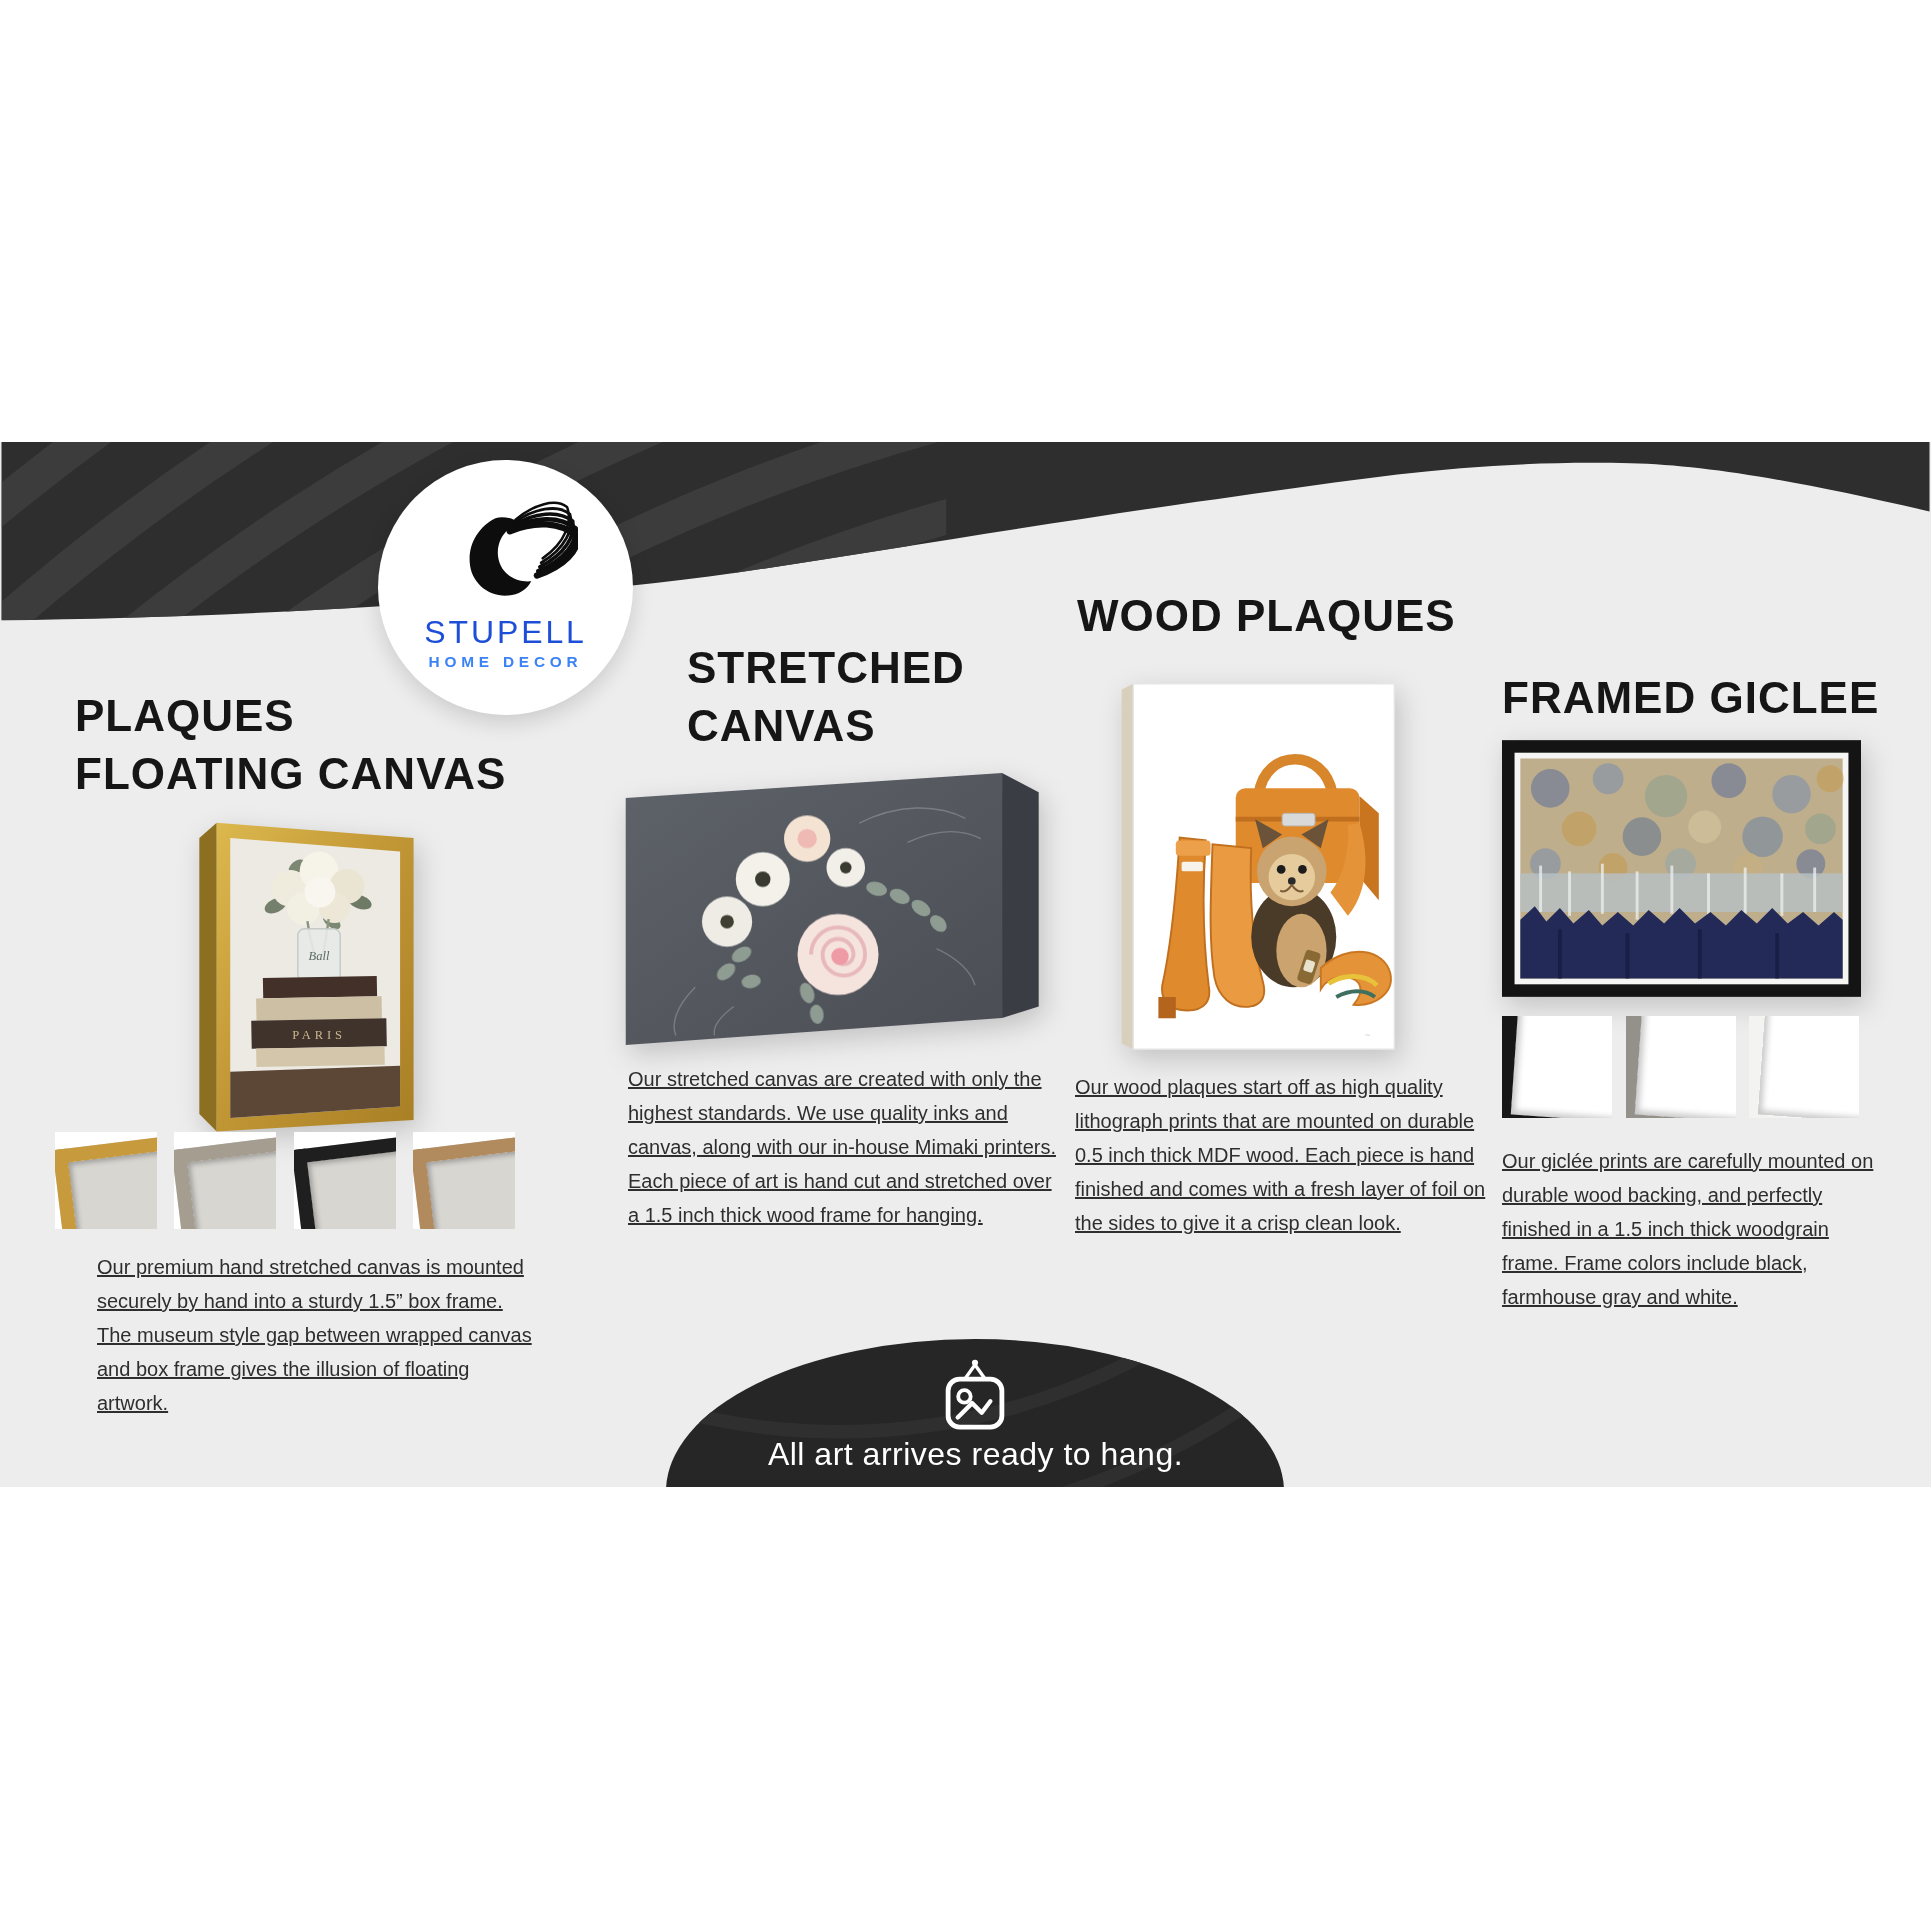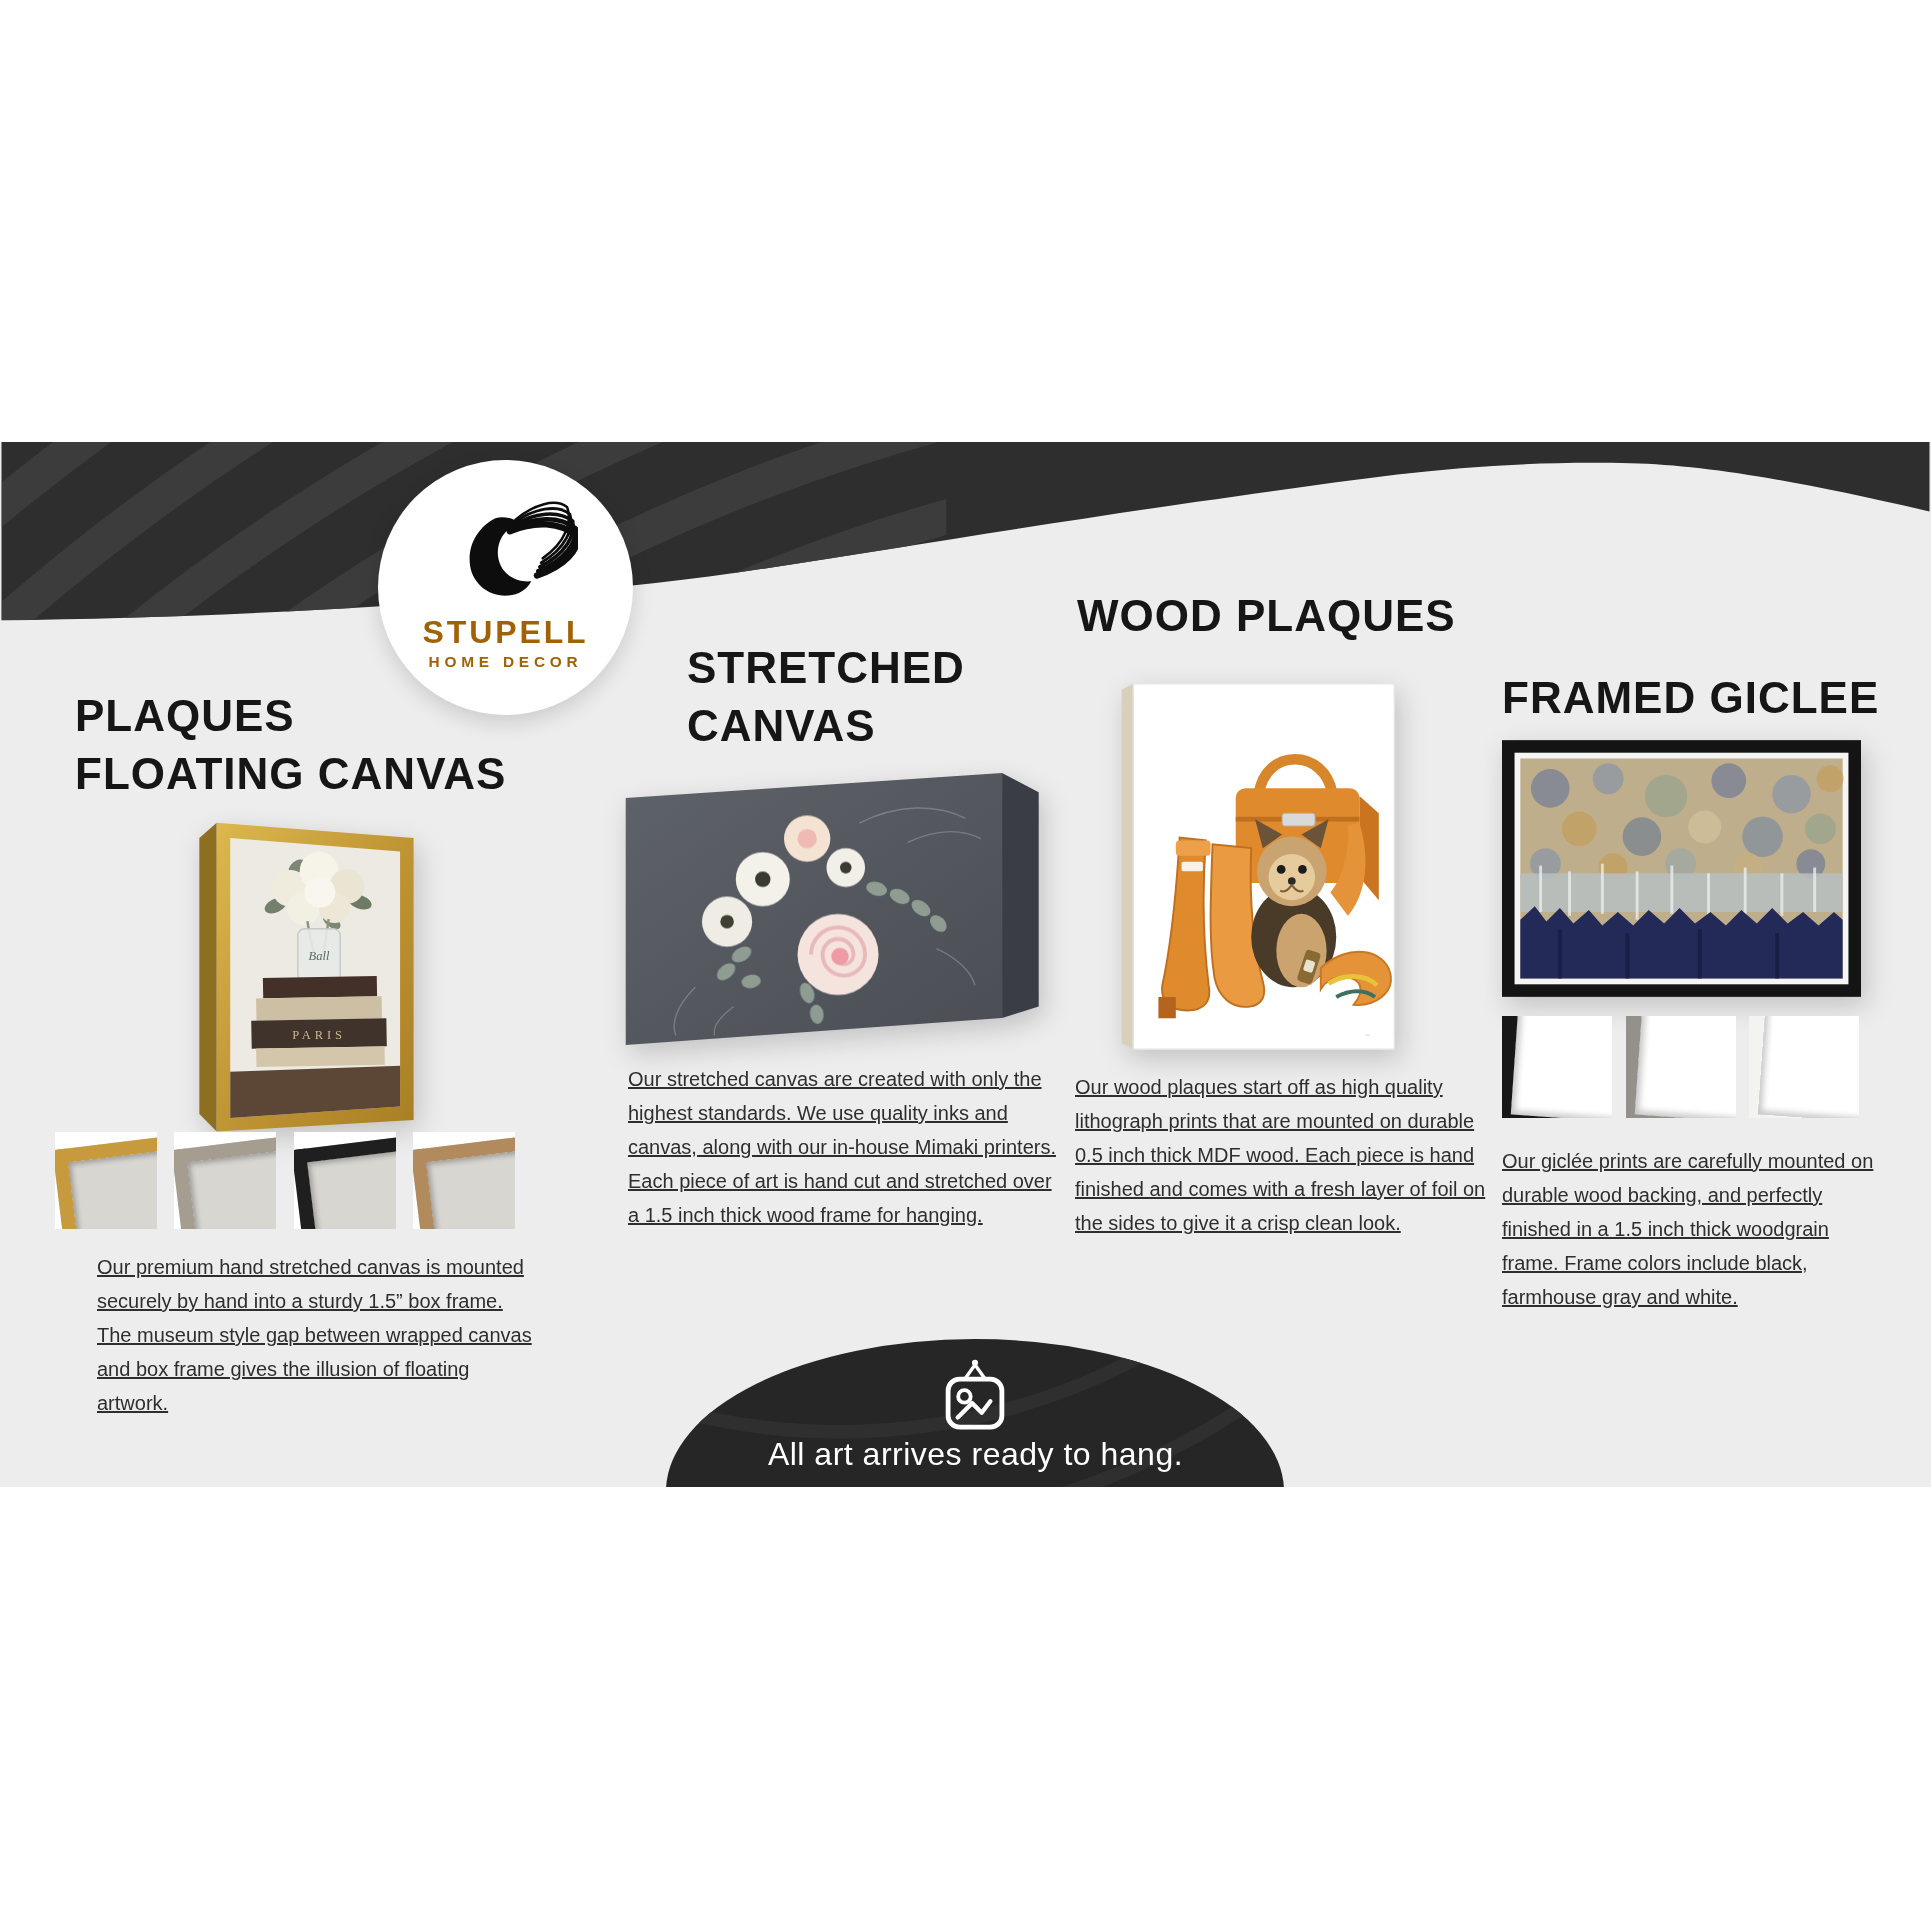--- a/index.html
+++ b/index.html
@@ -6,24 +6,24 @@
   .stage{position:relative;width:1931px;height:1931px;background:#ffffff;overflow:hidden;
          font-family:"Liberation Sans", sans-serif;}
   
   .panel{position:absolute;left:0;top:442px;width:1931px;height:1045px;background:#ededed;}
   
   .banner{position:absolute;left:0;top:442px;}
   
   .logo-circle{position:absolute;left:378px;top:460px;width:255px;height:255px;border-radius:50%;
                background:#ffffff;box-shadow:0 7.7px 21px rgba(0,0,0,.14);text-align:center;}
   .logo-s{position:absolute;left:55px;top:13.5px;width:145px;height:143px;}
-  .brand-name{position:absolute;left:0;right:0;top:154px;font-size:32px;font-weight:bold;
-              letter-spacing:2.9px;color:#a16207;}
+  .brand-name{position:absolute;left:0;right:0;top:154px;font-size:32px;font-weight:normal;
+              letter-spacing:2.9px;color:#1d4ed8;}
   .brand-tag{position:absolute;left:0;right:0;top:193px;font-size:15.4px;font-weight:bold;
-             letter-spacing:4.8px;color:#a16207;}
+             letter-spacing:4.8px;color:#3b82f6;}
   
   .h{position:absolute;color:#161616;font-weight:bold;font-size:44px;line-height:58px;
      letter-spacing:1px;white-space:nowrap;}
   
   .p{position:absolute;color:#2e2e2e;font-size:20px;line-height:34px;text-decoration:underline;}
   
   .artimg{position:absolute;filter:drop-shadow(5.8px 9.7px 13.5px rgba(0,0,0,.18));}
   
   .swrow{position:absolute;display:flex;gap:17.4px;}
   .swatch{position:relative;width:102px;height:97px;background:#ffffff;overflow:hidden;}

